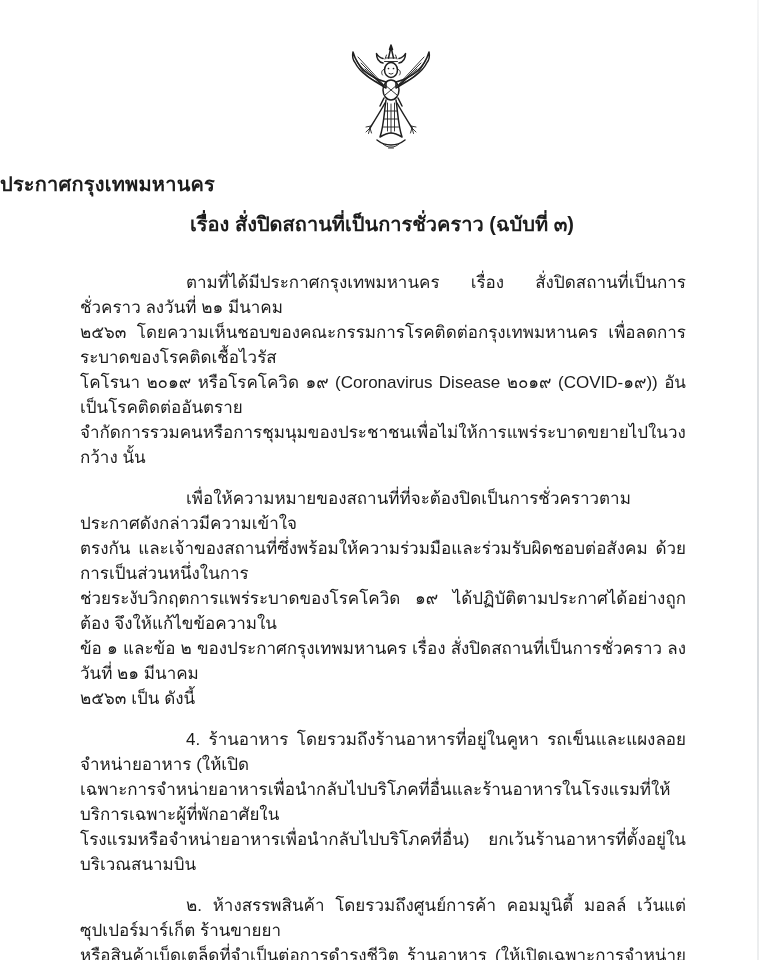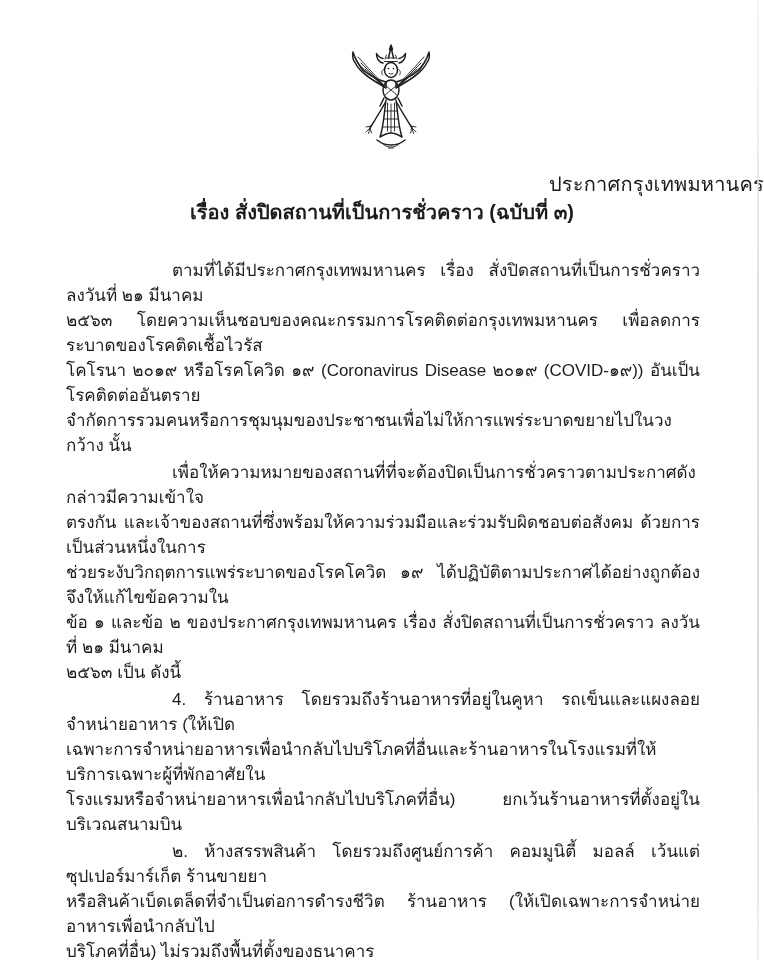--- a/index.html
+++ b/index.html
@@ -24,40 +24,39 @@
     padding-top: 42px;
     text-align: center;
     transform: translateX(9px);
   }
   .emblem-wrap svg { display: inline-block; }
   .garuda { stroke: #1f1f1f; fill: none; stroke-width: 3; stroke-linecap: round; stroke-linejoin: round; }
   .garuda-thin { stroke: #1f1f1f; fill: none; stroke-width: 1.8; stroke-linecap: round; }
   .garuda-fill { fill: #1f1f1f; stroke: none; }
   .doc-title {
     margin-top: 10px;
-    text-align: right;
+    text-align: left;
     font-size: 20px;
     line-height: 26px;
-    font-weight: 400;
+    font-weight: 700;
     letter-spacing: .2px;
-    padding-left: 32px;
   }
   .doc-subject {
-    margin-top: 2px;
+    margin-top: 14px;
     text-align: center;
     font-size: 20px;
     line-height: 26px;
     font-weight: 700;
   }
   .content {
     padding: 0 62px 0 64px;
   }
   .body-text { margin-top: 33px; }
   .para {
-    margin: 2px;
+    margin: 16px;
     font-size: 17px;
     line-height: 25px;
     white-space: pre-line;
     text-indent: 106px;
     text-align: justify;
     font-weight: 500;
   }
 </style>
 </head>
 <body>

